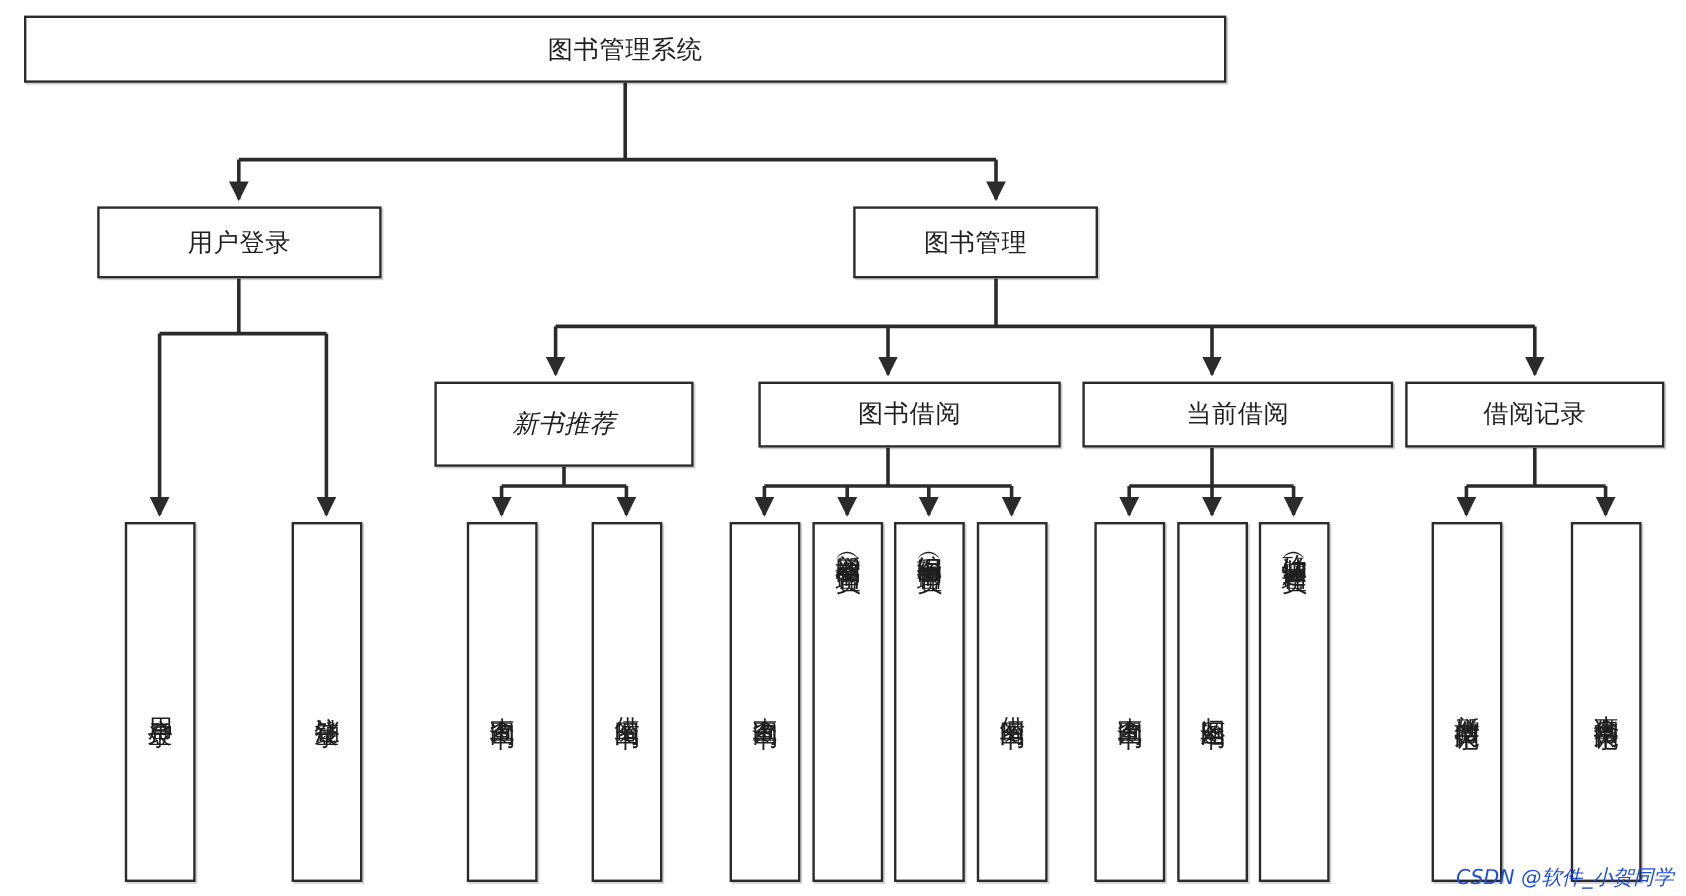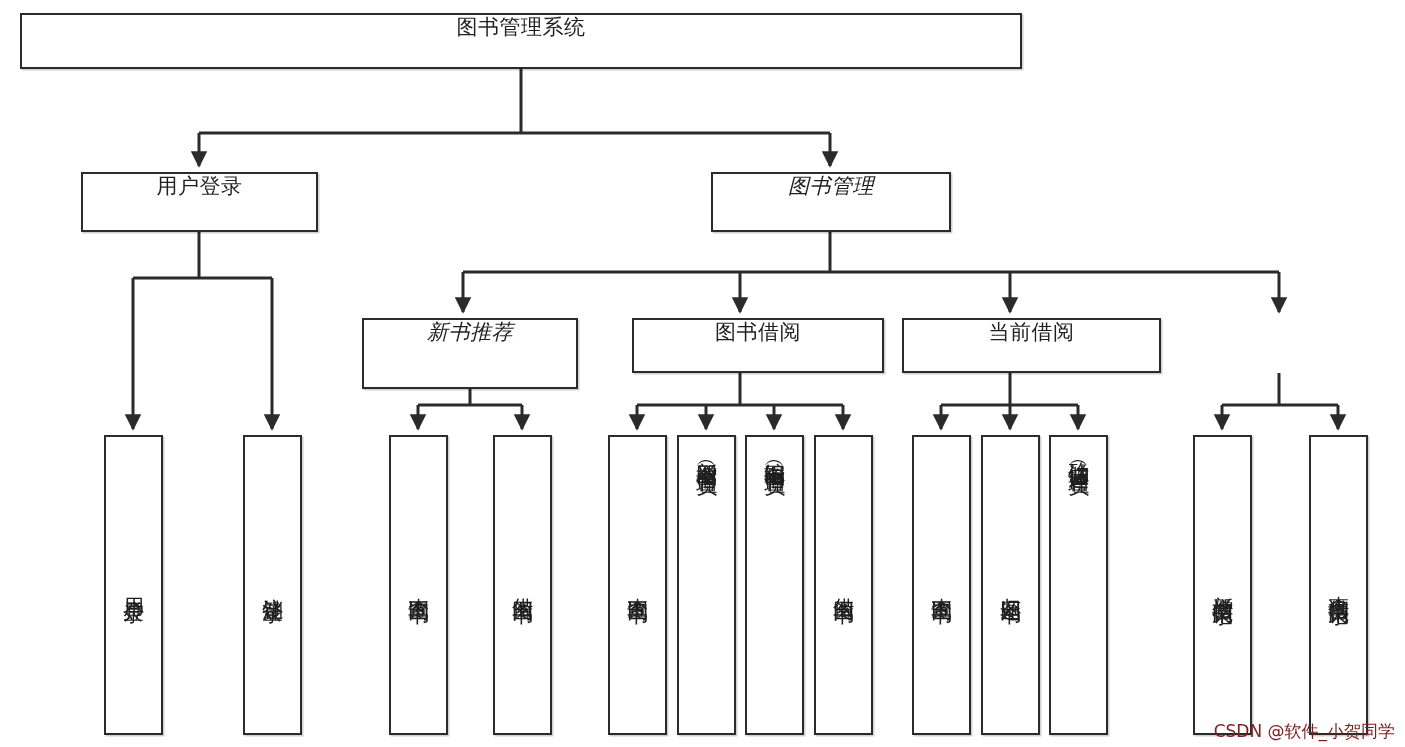--- a/index.html
+++ b/index.html
@@ -27,20 +27,21 @@
     height: 747px;
     display: block;
   }
   .node-box {
     position: absolute;
     box-sizing: border-box;
     background: #ffffff;
     border: 2.5px solid #2b2b2b;
     box-shadow: 1.5px 1.5px 0 rgba(0,0,0,0.18);
     display: flex;
+    align-items: center;
     justify-content: center;
   }
   .node-label {
     color: #1f1f1f;
     font-size: 21px;
     line-height: 1.18;
     letter-spacing: 0.5px;
     white-space: nowrap;
     text-align: center;
   }
@@ -63,23 +64,24 @@
   
   .node-box.vertical.centered {
     align-items: center;
     padding-top: 0;
   }
   #watermark {
     position: absolute;
     right: 10px;
     bottom: 4px;
     font-size: 17px;
-    color: #7f1d1d;
+    color: #1d4ed8;
     white-space: nowrap;
     font-family: "DejaVu Sans", "Liberation Sans", sans-serif;
+    font-style: italic;
   }
 </style>
 </head>
 <body>
 
 <div id="diagram-root">
 
   <svg id="tree-svg" viewBox="0 0 1405 747" xmlns="http://www.w3.org/2000/svg">
     <defs>
       <marker id="arrow" viewBox="0 0 10 10" refX="9" refY="5" markerWidth="5.5" markerHeight="5.5" orient="auto-start-reverse">
@@ -132,33 +134,36 @@
     </g>
   </svg>
 
   <div class="node-box horizontal" style="left:20px; top:13px; width:1002px; height:56px;">
     <span class="node-label">图书管理系统</span>
   </div>
 
   <div class="node-box horizontal" style="left:81px; top:172px; width:237px; height:60px;">
     <span class="node-label">用户登录</span>
   </div>
-  <div class="node-box horizontal" style="left:711px; top:172px; width:240px; height:60px;font-style:italic;">
+  <div class="node-box horizontal" style="left:711px; top:172px; width:204px; height:60px;">
     <span class="node-label">图书管理</span>
   </div>
 
   <div class="node-box horizontal" style="left:362px; top:318px; width:216px; height:71px;font-style:italic;">
     <span class="node-label">新书推荐</span>
   </div>
   <div class="node-box horizontal" style="left:632px; top:318px; width:252px; height:55px;">
     <span class="node-label">图书借阅</span>
   </div>
   <div class="node-box horizontal" style="left:902px; top:318px; width:259px; height:55px;">
     <span class="node-label">当前借阅</span>
   </div>
+  <div class="node-box horizontal" style="left:1171px; top:318px; width:216px; height:55px;">
+    <span class="node-label">借阅记录</span>
+  </div>
 
   <div class="node-box vertical centered" style="left:104px; top:435px; width:59px; height:300px;">
     <span class="node-label">用户登录</span>
   </div>
   <div class="node-box vertical centered" style="left:243px; top:435px; width:59px; height:300px;">
     <span class="node-label">注销登录</span>
   </div>
 
   <div class="node-box vertical centered" style="left:389px; top:435px; width:59px; height:300px;">
     <span class="node-label">查询图书</span>

